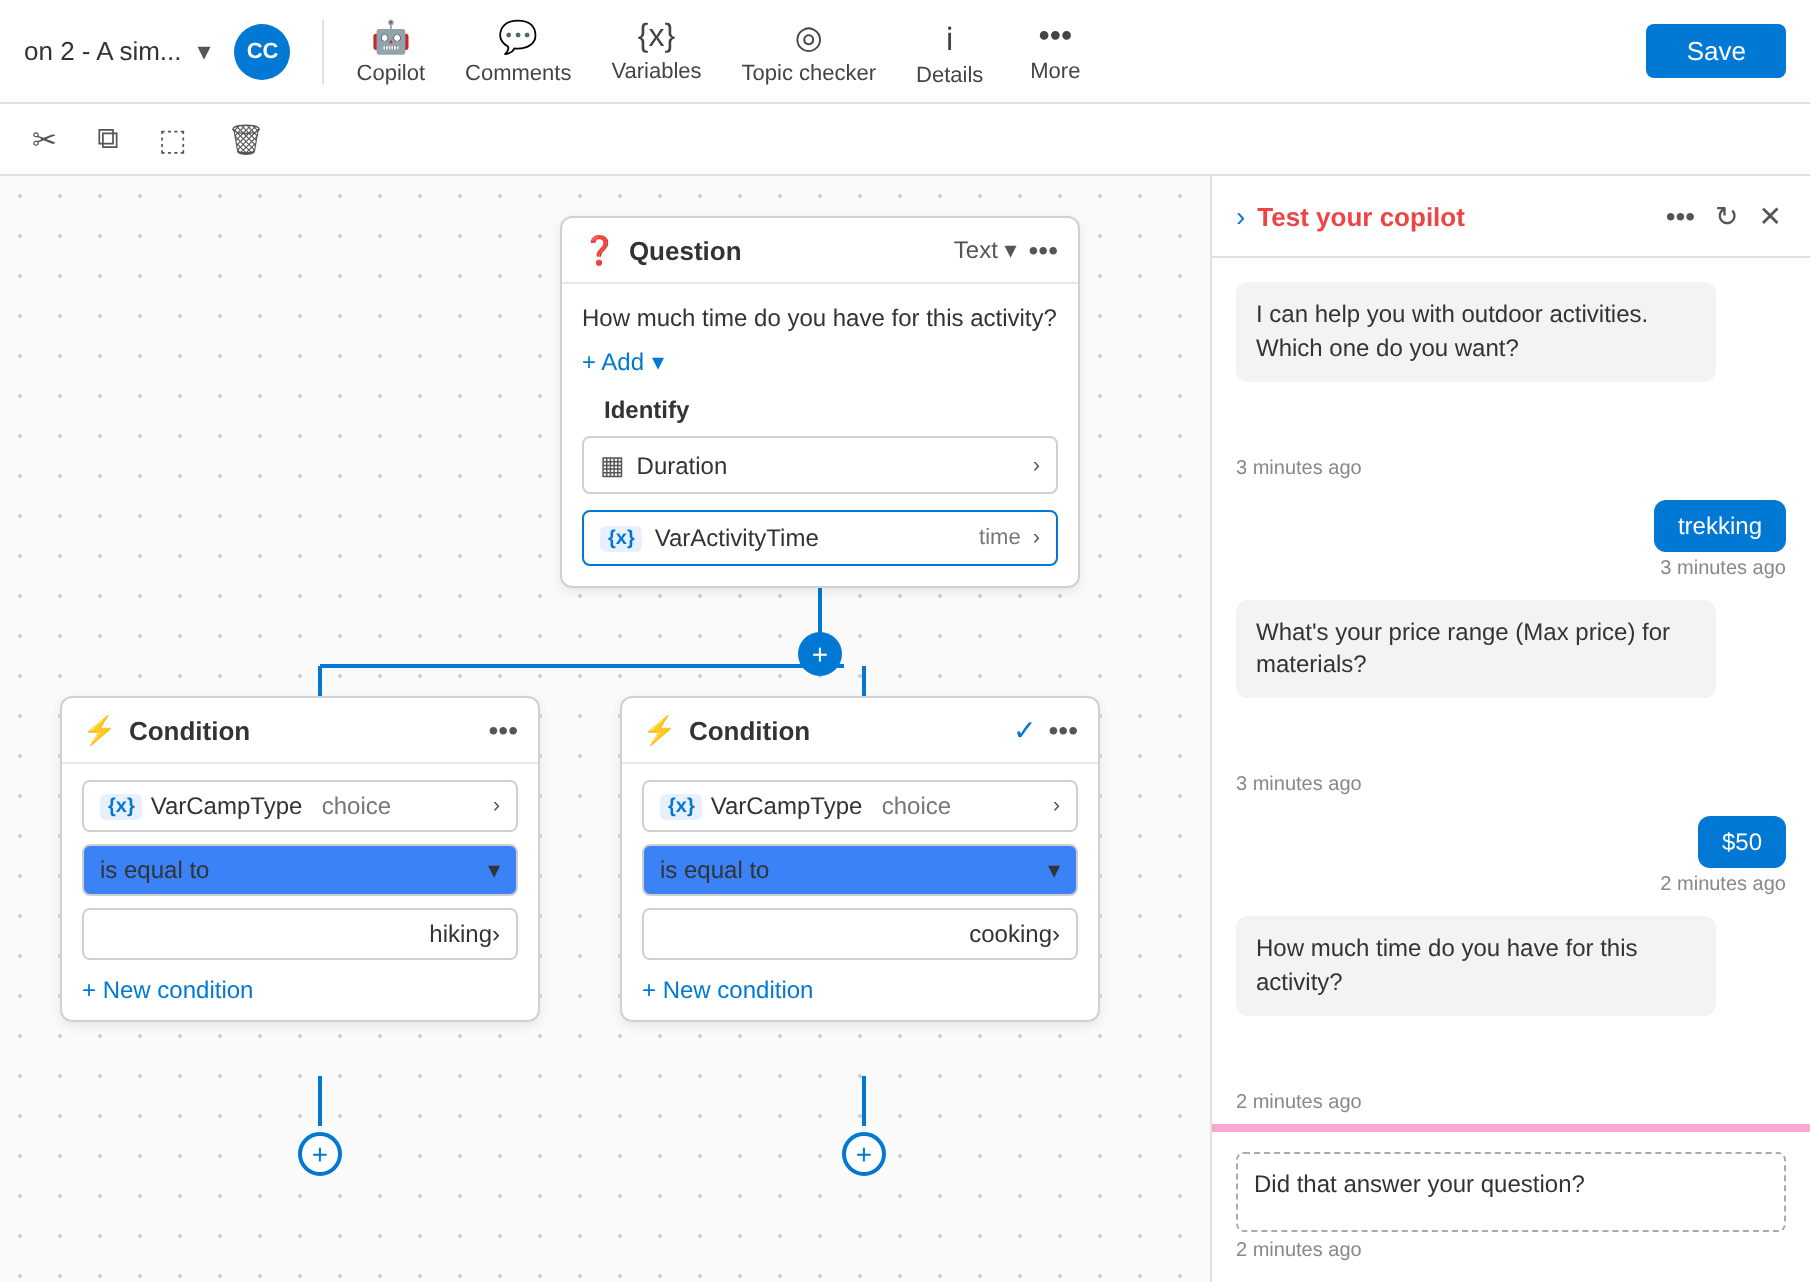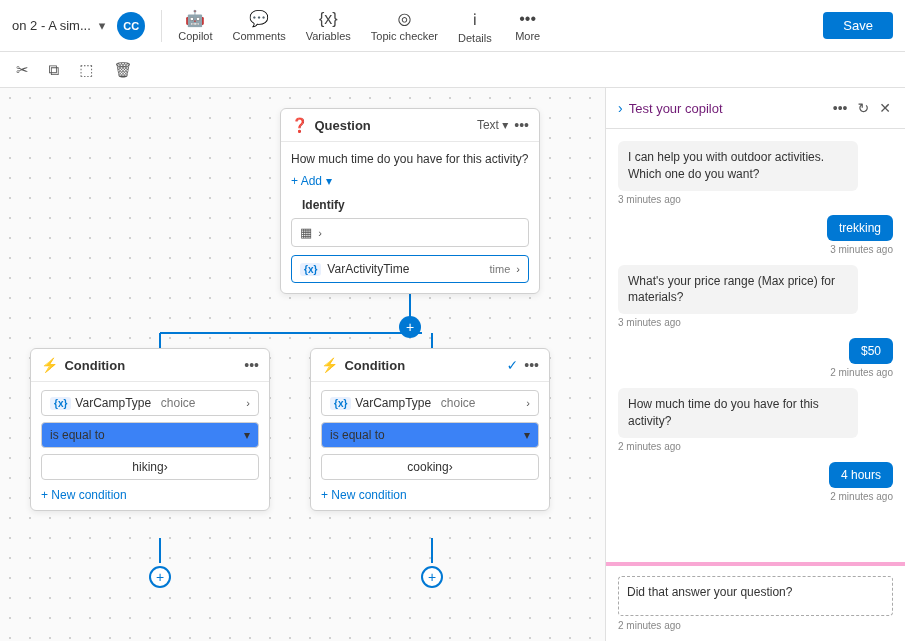--- a/index.html
+++ b/index.html
@@ -119,21 +119,21 @@
     .cond-row-var { background: #e8f0fe; color: #0078d4; font-size: 10px; padding: 1px 4px; border-radius: 3px; font-weight: 600; }
     .cond-row-text { flex: 1; font-size: 12px; color: #333; }
     .cond-row-chevron { color: #555; font-size: 11px; }
     .cond-dropdown {
       border: 1px solid #d0d0d0; border-radius: 4px; padding: 5px 8px;
       display: flex; align-items: center; justify-content: space-between;
       margin-bottom: 6px; cursor: pointer; background: #3b82f6; font-size: 12px; color: #333;
     }
     .cond-value-row {
       border: 1px solid #d0d0d0; border-radius: 4px; padding: 5px 8px;
-      display: flex; align-items: center; justify-content: center;
+      display: flex; align-items: center; justify-content: flex-end;
       margin-bottom: 8px; cursor: pointer; background: #fff; font-size: 12px; color: #333;
     }
     .new-condition-btn {
       display: flex; align-items: center; gap: 4px; color: #0078d4;
       font-size: 12px; cursor: pointer; margin-top: 2px;
     }
 
     
     .connector-svg { position: absolute; top: 0; left: 0; pointer-events: none; }
 
@@ -148,25 +148,25 @@
     
     .right-panel {
       width: 300px; background: #fff; border-left: 1px solid #e0e0e0;
       display: flex; flex-direction: column; flex-shrink: 0;
     }
     .panel-header {
       display: flex; align-items: center; padding: 10px 12px;
       border-bottom: 1px solid #e0e0e0; gap: 6px;
     }
     .panel-expand-icon { color: #0078d4; font-size: 14px; }
-    .panel-title { font-size: 13px; font-weight: 400; flex: 1; color: #701a75; }
+    .panel-title { font-size: 13px; font-weight: 700; flex: 1; color: #ef4444; }
     .panel-header-btn { background: transparent; border: none; cursor: pointer; color: #555; font-size: 14px; padding: 2px; }
     .panel-messages { flex: 1; overflow-y: auto; padding: 12px; display: flex; flex-direction: column; gap: 10px; }
 
-    .msg-bot { display: flex; flex-direction: column; align-items: flex-start; }
+    .msg-bot { display: flex; flex-direction: column; align-items: flex-start; gap: 35px; }
     .msg-user { display: flex; flex-direction: column; align-items: flex-end; }
     .msg-bubble-bot {
       background: #f3f3f3; border-radius: 6px; padding: 8px 10px;
       max-width: 240px; font-size: 12px; color: #333; line-height: 1.4;
     }
     .msg-bubble-user {
       background: #0078d4; border-radius: 6px; padding: 6px 12px;
       max-width: 180px; font-size: 12px; color: #fff;
     }
     .msg-time { font-size: 10px; color: #888; margin-top: 3px; }
@@ -261,20 +261,21 @@
         </div>
         <div class="node-body">
           <div class="node-question-text">How much time do you have for this activity?</div>
           <div class="node-add-btn">
             <span>+ Add</span>
             <span>▾</span>
           </div>
           <div class="node-label">Identify</div>
           <div class="node-field">
             <span class="node-field-icon">▦</span>
+            <span class="node-field-text">Duration</span>
             <span class="node-field-chevron">›</span>
           </div>
           <div class="node-var-field">
             <span class="var-badge">{x}</span>
             <span class="var-name">VarActivityTime</span>
             <span class="var-type">time</span>
             <span class="node-field-chevron">›</span>
           </div>
         </div>
       </div>

